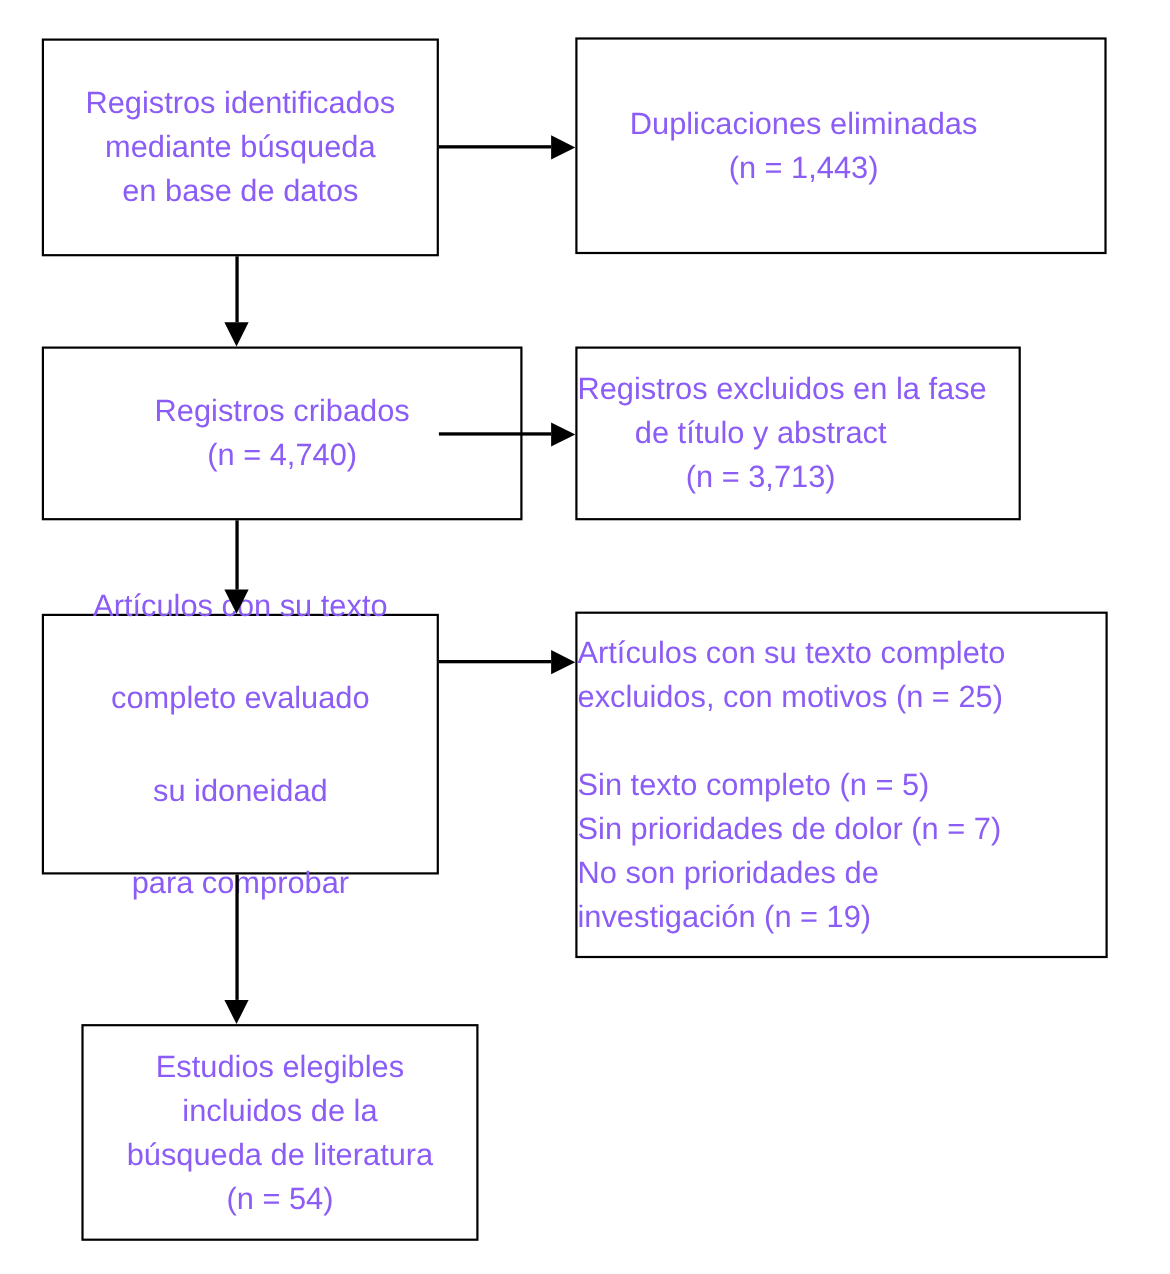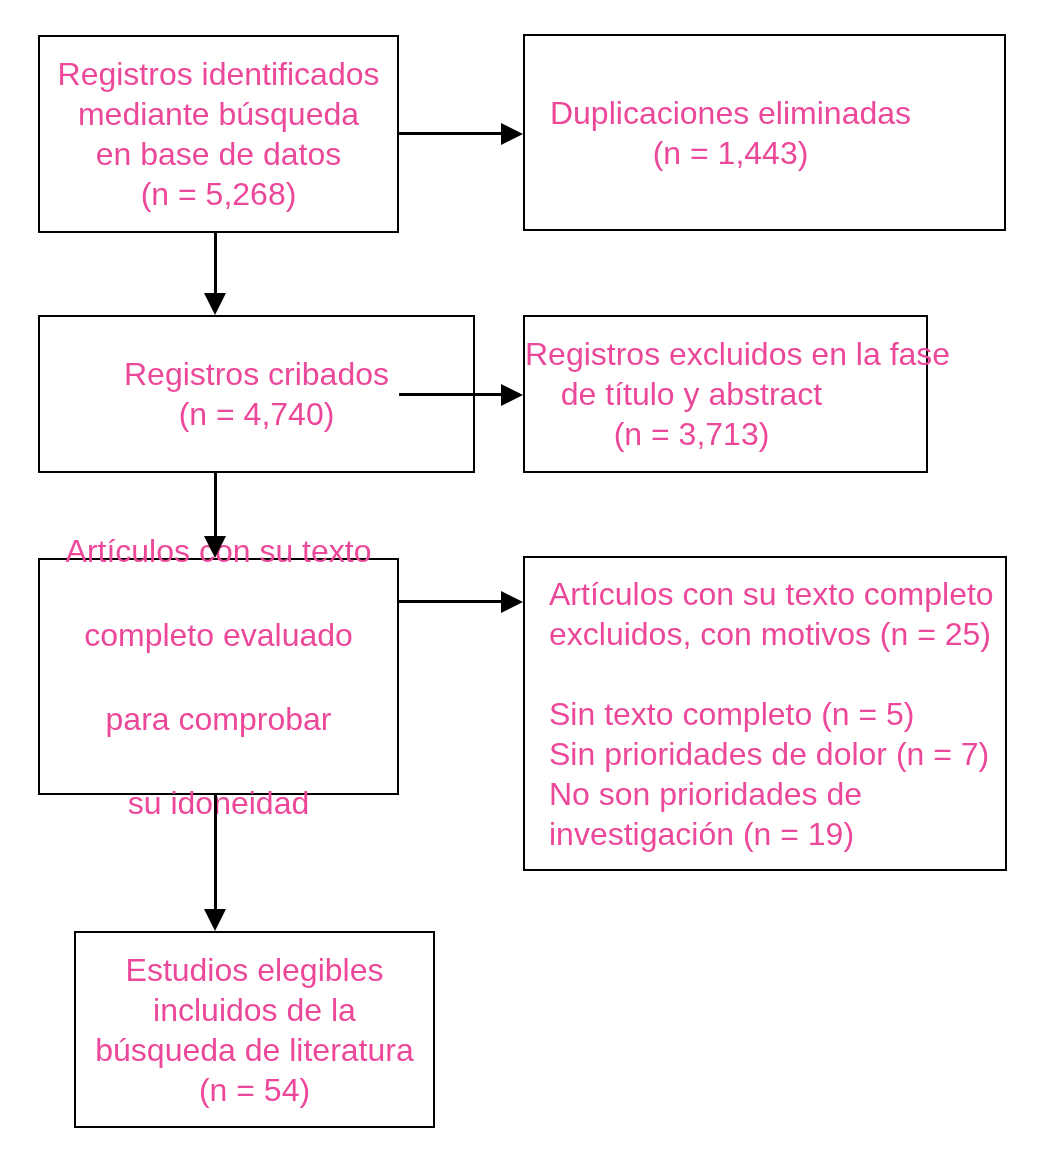--- a/index.html
+++ b/index.html
@@ -6,36 +6,36 @@
     margin: 0;
     padding: 0;
     background: #ffffff;
   }
   .canvas {
     position: relative;
     width: 1064px;
     height: 1158px;
     background: #ffffff;
     font-family: "Liberation Sans", sans-serif;
-    font-size: 32px;
+    font-size: 28px;
     line-height: 40px;
-    color: #ec4899;
+    color: #8b5cf6;
     overflow: hidden;
   }
   .box {
     position: absolute;
     border: 2.5px solid #000000;
     background: #ffffff;
     box-sizing: border-box;
     display: flex;
     flex-direction: column;
     justify-content: center;
   }
   .box.center-text { text-align: center; }
-  .box.left-text   { text-align: left; padding-left: 24px; padding-right: 10px; }
+  .box.left-text   { text-align: left; padding-right: 10px; }
   .box.shift-left  { padding-right: 68px; }
   .box-line {
     min-height: 40px;
     white-space: nowrap;
   }
   .left-text .box-line { white-space: normal; }
   
   .arrow { position: absolute; }
   .v-line {
     position: absolute;
@@ -64,21 +64,20 @@
 </style>
 </head>
 <body>
 
 <div class="canvas">
 
   <div class="box center-text" style="left:38px; top:35px; width:361px; height:198px;">
     <div class="box-line">Registros identificados</div>
     <div class="box-line">mediante búsqueda</div>
     <div class="box-line">en base de datos</div>
-    <div class="box-line">(n = 5,268)</div>
   </div>
 
   <div class="box center-text shift-left" style="left:523px; top:34px; width:483px; height:197px;">
     <div class="box-line">Duplicaciones eliminadas</div>
     <div class="box-line">(n = 1,443)</div>
   </div>
 
   <div class="box center-text" style="left:38px; top:315px; width:437px; height:158px;">
     <div class="box-line">Registros cribados</div>
     <div class="box-line">(n = 4,740)</div>
@@ -86,22 +85,22 @@
 
   <div class="box center-text shift-left" style="left:523px; top:315px; width:405px; height:158px;">
     <div class="box-line">Registros excluidos en la fase</div>
     <div class="box-line">de título y abstract</div>
     <div class="box-line">(n = 3,713)</div>
   </div>
 
   <div class="box center-text" style="left:38px; top:558px; width:361px; height:237px;gap:44px;">
     <div class="box-line">Artículos con su texto</div>
     <div class="box-line">completo evaluado</div>
+    <div class="box-line">su idoneidad</div>
     <div class="box-line">para comprobar</div>
-    <div class="box-line">su idoneidad</div>
   </div>
 
   <div class="box left-text" style="left:523px; top:556px; width:484px; height:315px;">
     <div class="box-line">Artículos con su texto completo</div>
     <div class="box-line">excluidos, con motivos (n = 25)</div>
     <div class="box-line"></div>
     <div class="box-line">Sin texto completo (n = 5)</div>
     <div class="box-line">Sin prioridades de dolor (n = 7)</div>
     <div class="box-line">No son prioridades de</div>
     <div class="box-line">investigación (n = 19)</div>

